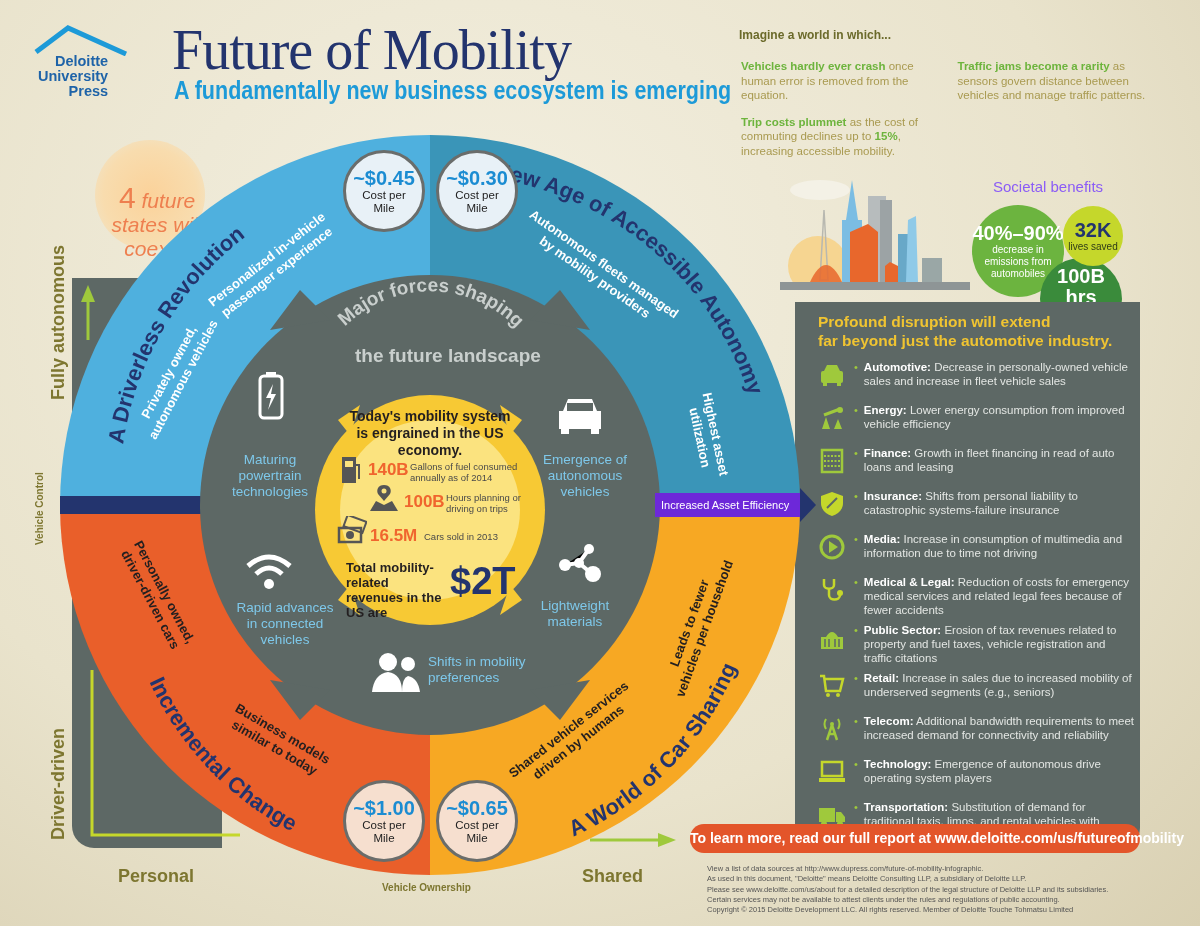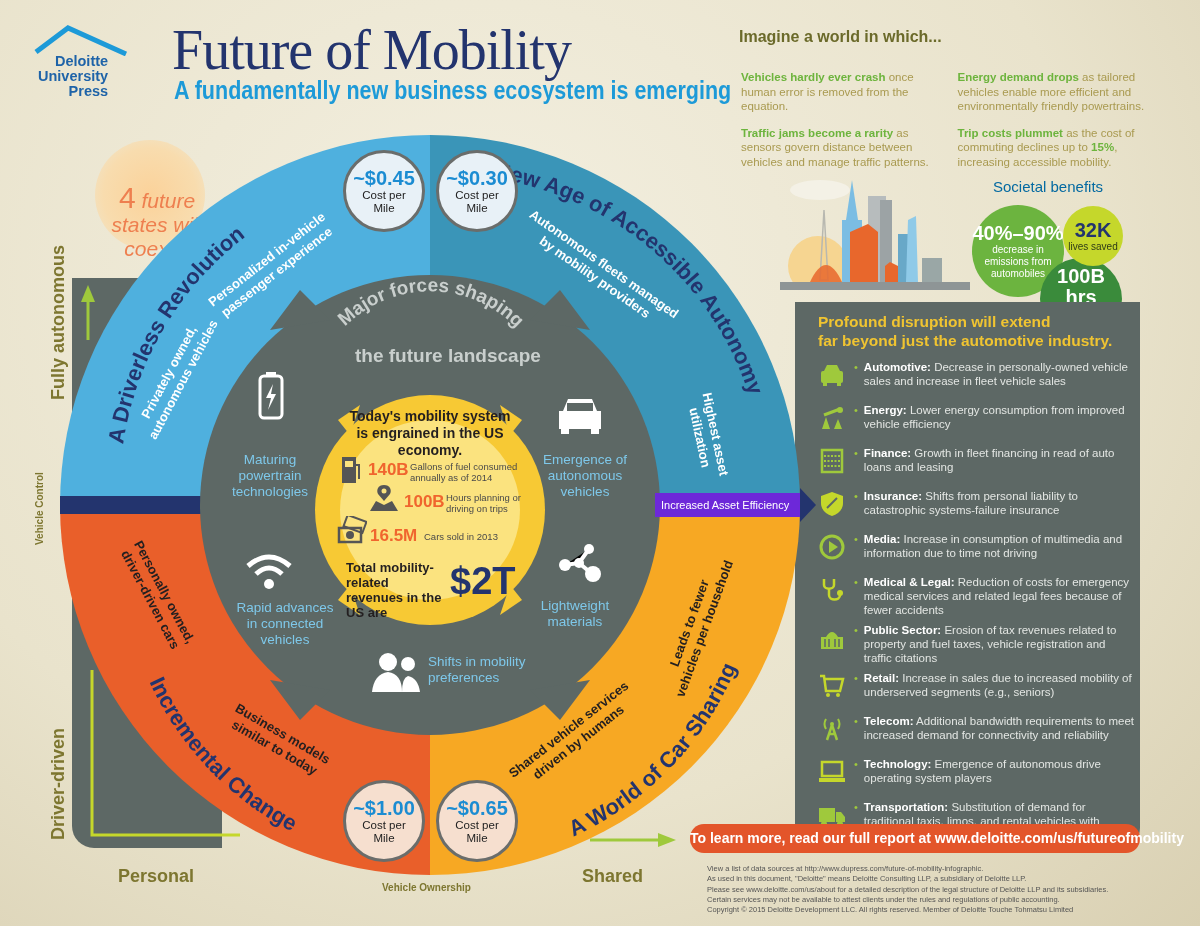--- a/index.html
+++ b/index.html
@@ -11,31 +11,31 @@
   .abs { position: absolute; }
   
   .logo { left: 38px; top: 24px; width: 90px; height: 70px; }
   .logo svg { position: absolute; left: -4px; top: 0; }
   .logo-text { position: absolute; left: 0; top: 30px; color: #1e63a8; font-weight: bold; font-size: 14.5px; line-height: 15px; text-align: right; }
   .title { left: 172px; top: 18px; font-size: 56px; color: #23346e; font-family: Liberation Serif, serif; font-weight: 300; letter-spacing: -1px; }
   .subtitle { left: 174px; top: 76px; font-size: 25px; color: #1d9ad8; font-weight: bold; transform: scaleX(0.86); transform-origin: left; white-space: nowrap; }
 
   
   .imagine { left: 733px; top: 18px; width: 425px; height: 150px; }
-  .imagine h3 { font-size: 16px; color: #6b6a2a; font-weight: bold; margin: 10px 0 24px 6px; }
+  .imagine h3 { font-size: 12px; color: #6b6a2a; font-weight: bold; margin: 10px 0 17px 6px; }
   .imagine .grid { display: grid; grid-template-columns: 1fr 1fr; column-gap: 16px; row-gap: 12px; padding-left: 8px; }
   .imagine p { font-size: 11.5px; line-height: 14.5px; color: #a99a50; }
   .imagine p b { color: #6db43d; font-weight: bold; }
   .imagine p em { color: #6db43d; font-style: normal; font-weight: bold; }
 
   
   .city { left: 780px; top: 170px; width: 190px; height: 120px; }
 
   
-  .soc-title { left: 993px; top: 178px; font-size: 15px; color: #0369a1; }
+  .soc-title { left: 993px; top: 178px; font-size: 15px; color: #8b5cf6; }
   .bubble { border-radius: 50%; color: #fff; text-align: center; display: flex; flex-direction: column; align-items: center; justify-content: center; }
   .b1 { left: 972px; top: 205px; width: 92px; height: 92px; background: #6cb43f; }
   .b2 { left: 1063px; top: 206px; width: 60px; height: 60px; background: #c5d72b; color: #23346e; }
   .b3 { left: 1040px; top: 258px; width: 82px; height: 82px; background: #3a8b3b; }
   .bubble .big { font-weight: bold; font-size: 20px; line-height: 21px; }
   .bubble .small { font-size: 10px; line-height: 12px; }
   .b2 .small { color: #2f3b18; }
 
   
   .rpanel { left: 795px; top: 302px; width: 345px; height: 548px; background: #5d6865; border-radius: 0 0 22px 0; }
@@ -97,21 +97,20 @@
     <div>Press</div>
   </div>
 </div>
 <div class="abs title">Future of Mobility</div>
 <div class="abs subtitle">A fundamentally new business ecosystem is emerging</div>
 
 <div class="abs imagine">
   <h3>Imagine a world in which...</h3>
   <div class="grid">
     <p><b>Vehicles hardly ever crash</b><span> once human error is removed from the equation.</span></p>
-    <p><b>Energy demand drops</b><span> as tailored vehicles enable more efficient and environmentally friendly powertrains.</span></p>
     <p><b>Traffic jams become a rarity</b><span> as sensors govern distance between vehicles and manage traffic patterns.</span></p>
     <p><b>Trip costs plummet</b><span> as the cost of commuting declines up to </span><em>15%</em><span>, increasing accessible mobility.</span></p>
   </div>
 </div>
 
 <svg class="abs city" viewBox="0 0 190 120">
   <ellipse cx="40" cy="20" rx="30" ry="10" fill="#f4f1e6"></ellipse>
   <circle cx="38" cy="96" r="30" fill="#f7cf7f" opacity="0.8"></circle>
   <path d="M40,110 L44,40 L48,110 Z" fill="none" stroke="#b8b8b0" stroke-width="1.5"></path>
   <rect x="62" y="50" width="20" height="62" fill="#7bbde3"></rect>

